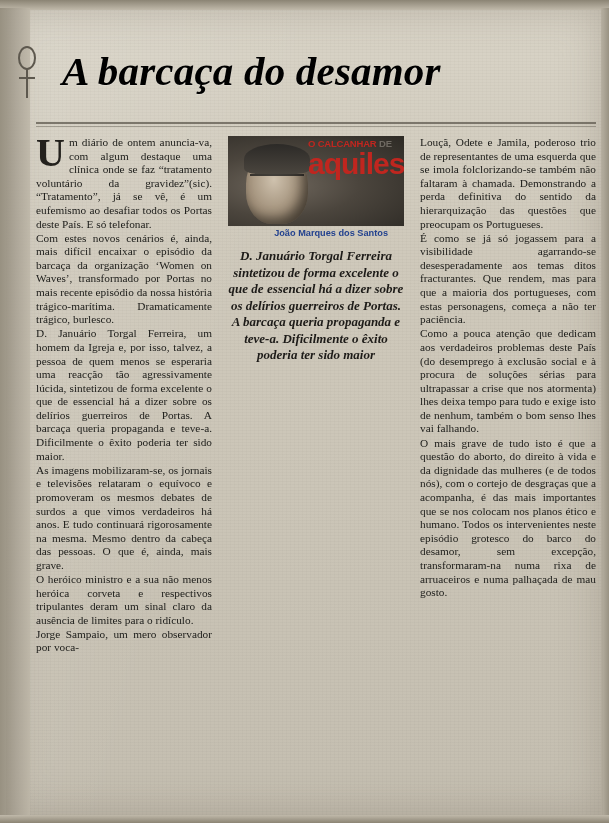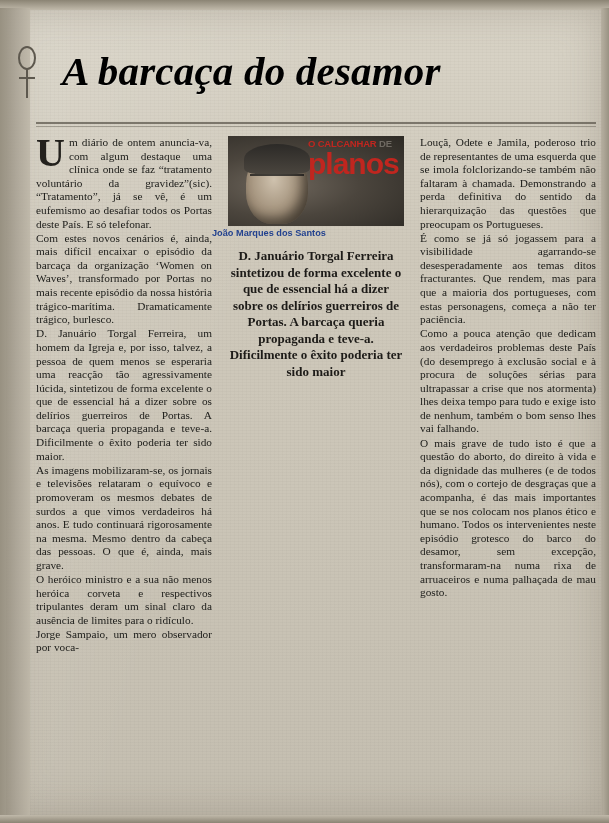--- a/index.html
+++ b/index.html
@@ -210,31 +210,32 @@
     color: #c0261f;
     line-height: 28px;
     letter-spacing: -1px;
     margin-top: 1px;
   }
   .byline {
     position: absolute;
     right: 0;
     top: 92px;
     width: 176px;
-    text-align: left;
+    text-align: right;
     font-family: "Liberation Sans", sans-serif;
     font-size: 9.2px;
     font-weight: bold;
     color: #23428f;
   }
   .pull-quote {
     position: absolute;
     left: 192px;
     top: 112px;
     width: 176px;
+    font-style: italic;
     font-weight: bold;
     font-size: 13px;
     line-height: 16.5px;
     text-align: center;
     color: #1d1b18;
   }
 </style>
 </head>
 <body>
 
@@ -273,21 +274,21 @@
     <div class="photo-block">
       <div class="photo">
         <div class="face"></div>
         <div class="hair"></div>
         <div class="glasses"></div>
         <div class="logo-red">
           <div class="logo-line1">
             <span>O CALCANHAR</span>
             <span class="de">DE</span>
           </div>
-          <div class="logo-big">planos</div>
+          <div class="logo-big">aquiles</div>
         </div>
       </div>
       <div class="byline">João Marques dos Santos</div>
     </div>
 
     <div class="pull-quote">D. Januário Torgal Ferreira sintetizou de forma excelente o que de essencial há a dizer sobre os delírios guerreiros de Portas. A barcaça queria propaganda e teve-a. Dificilmente o êxito poderia ter sido maior</div>
 
     <div class="col c3">
       <p><span>Louçã, Odete e Jamila, poderoso trio de representantes de uma esquerda que se imola folclorizando-se também não faltaram à chamada. Demonstrando a perda definitiva do sentido da hierarquização das questões que preocupam os Portugueses.</span></p>
       <p><span>É como se já só jogassem para a visibilidade agarrando-se desesperadamente aos temas ditos fracturantes. Que rendem, mas para que a maioria dos portugueses, com estas personagens, começa a não ter paciência.</span></p>

